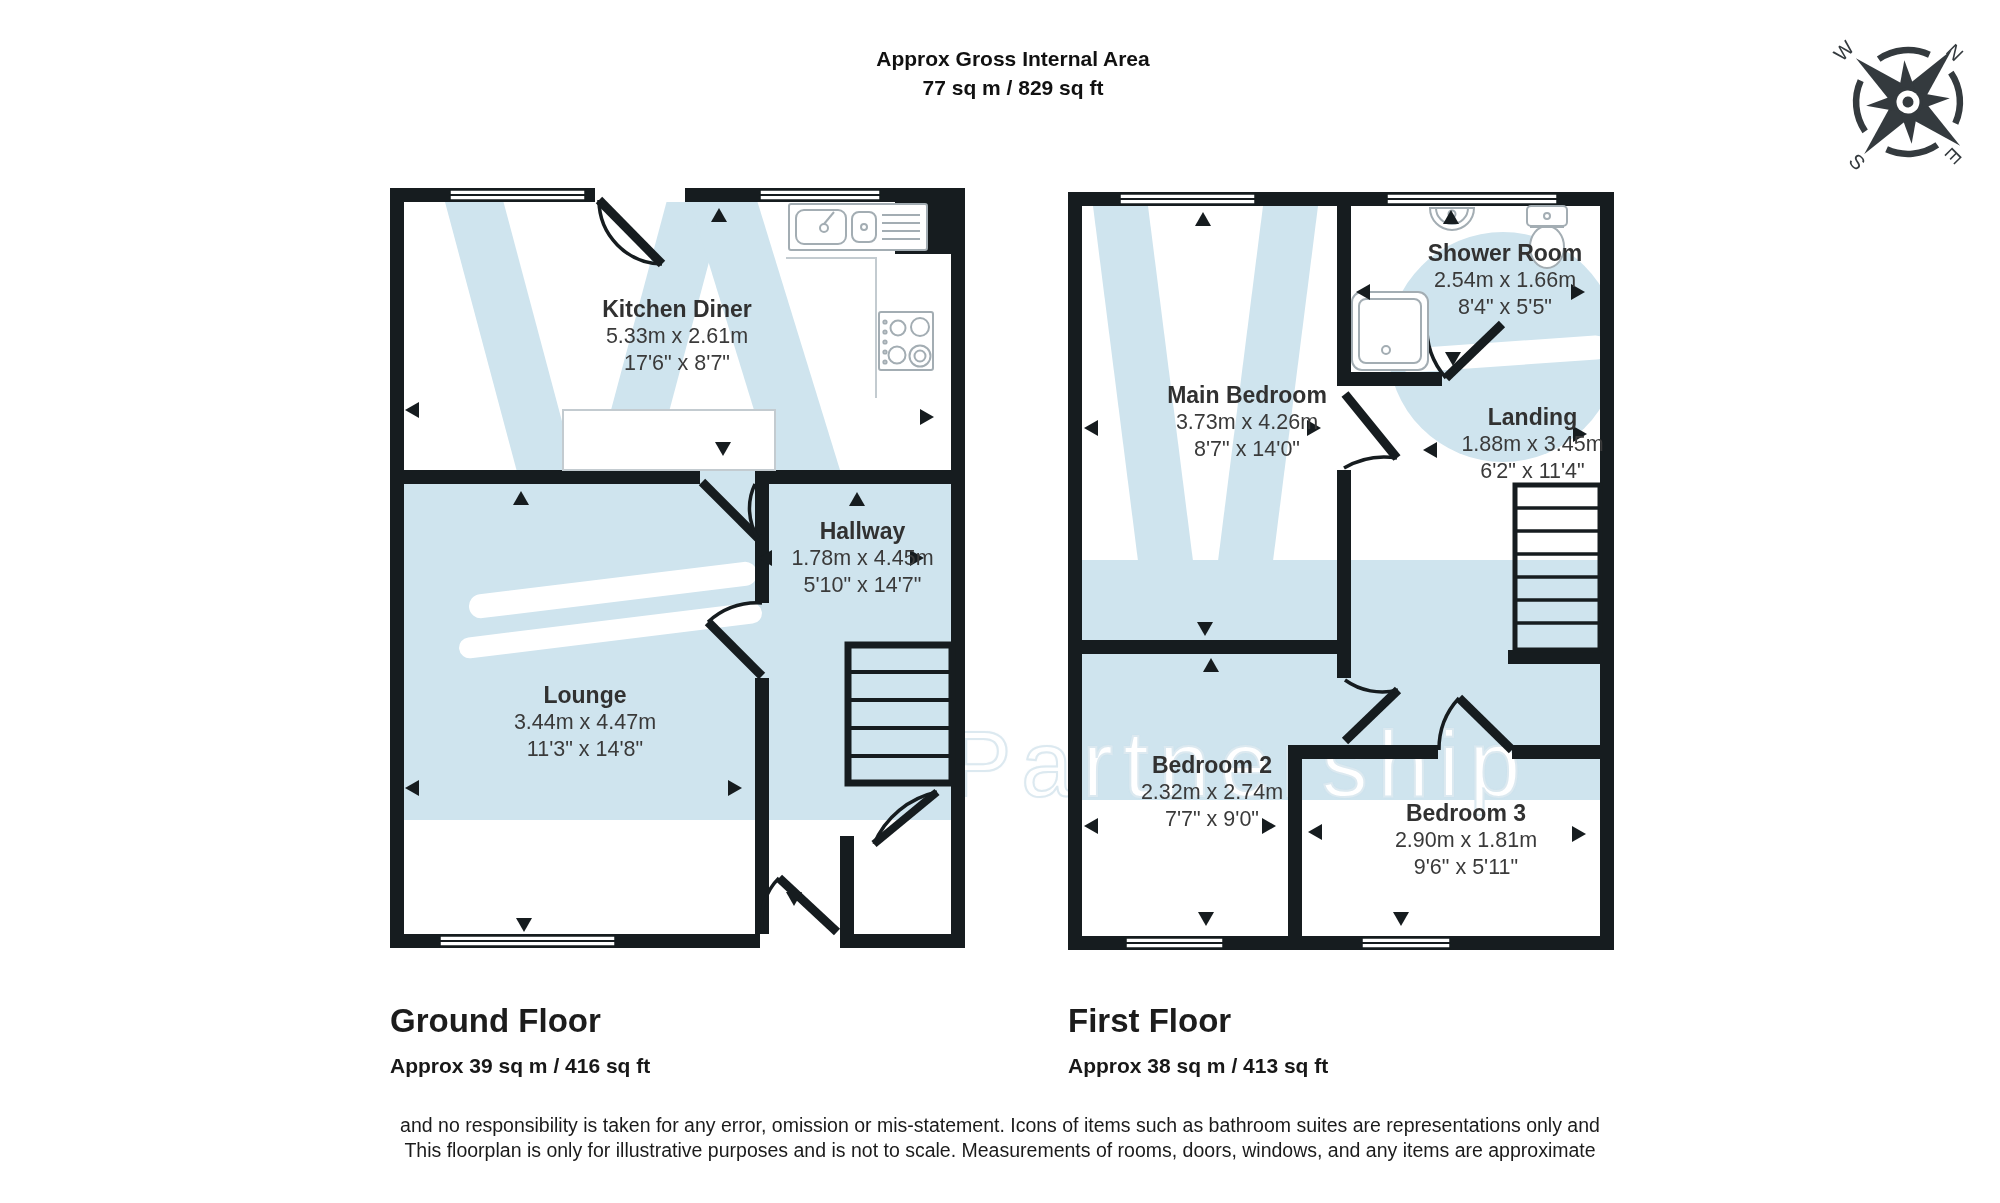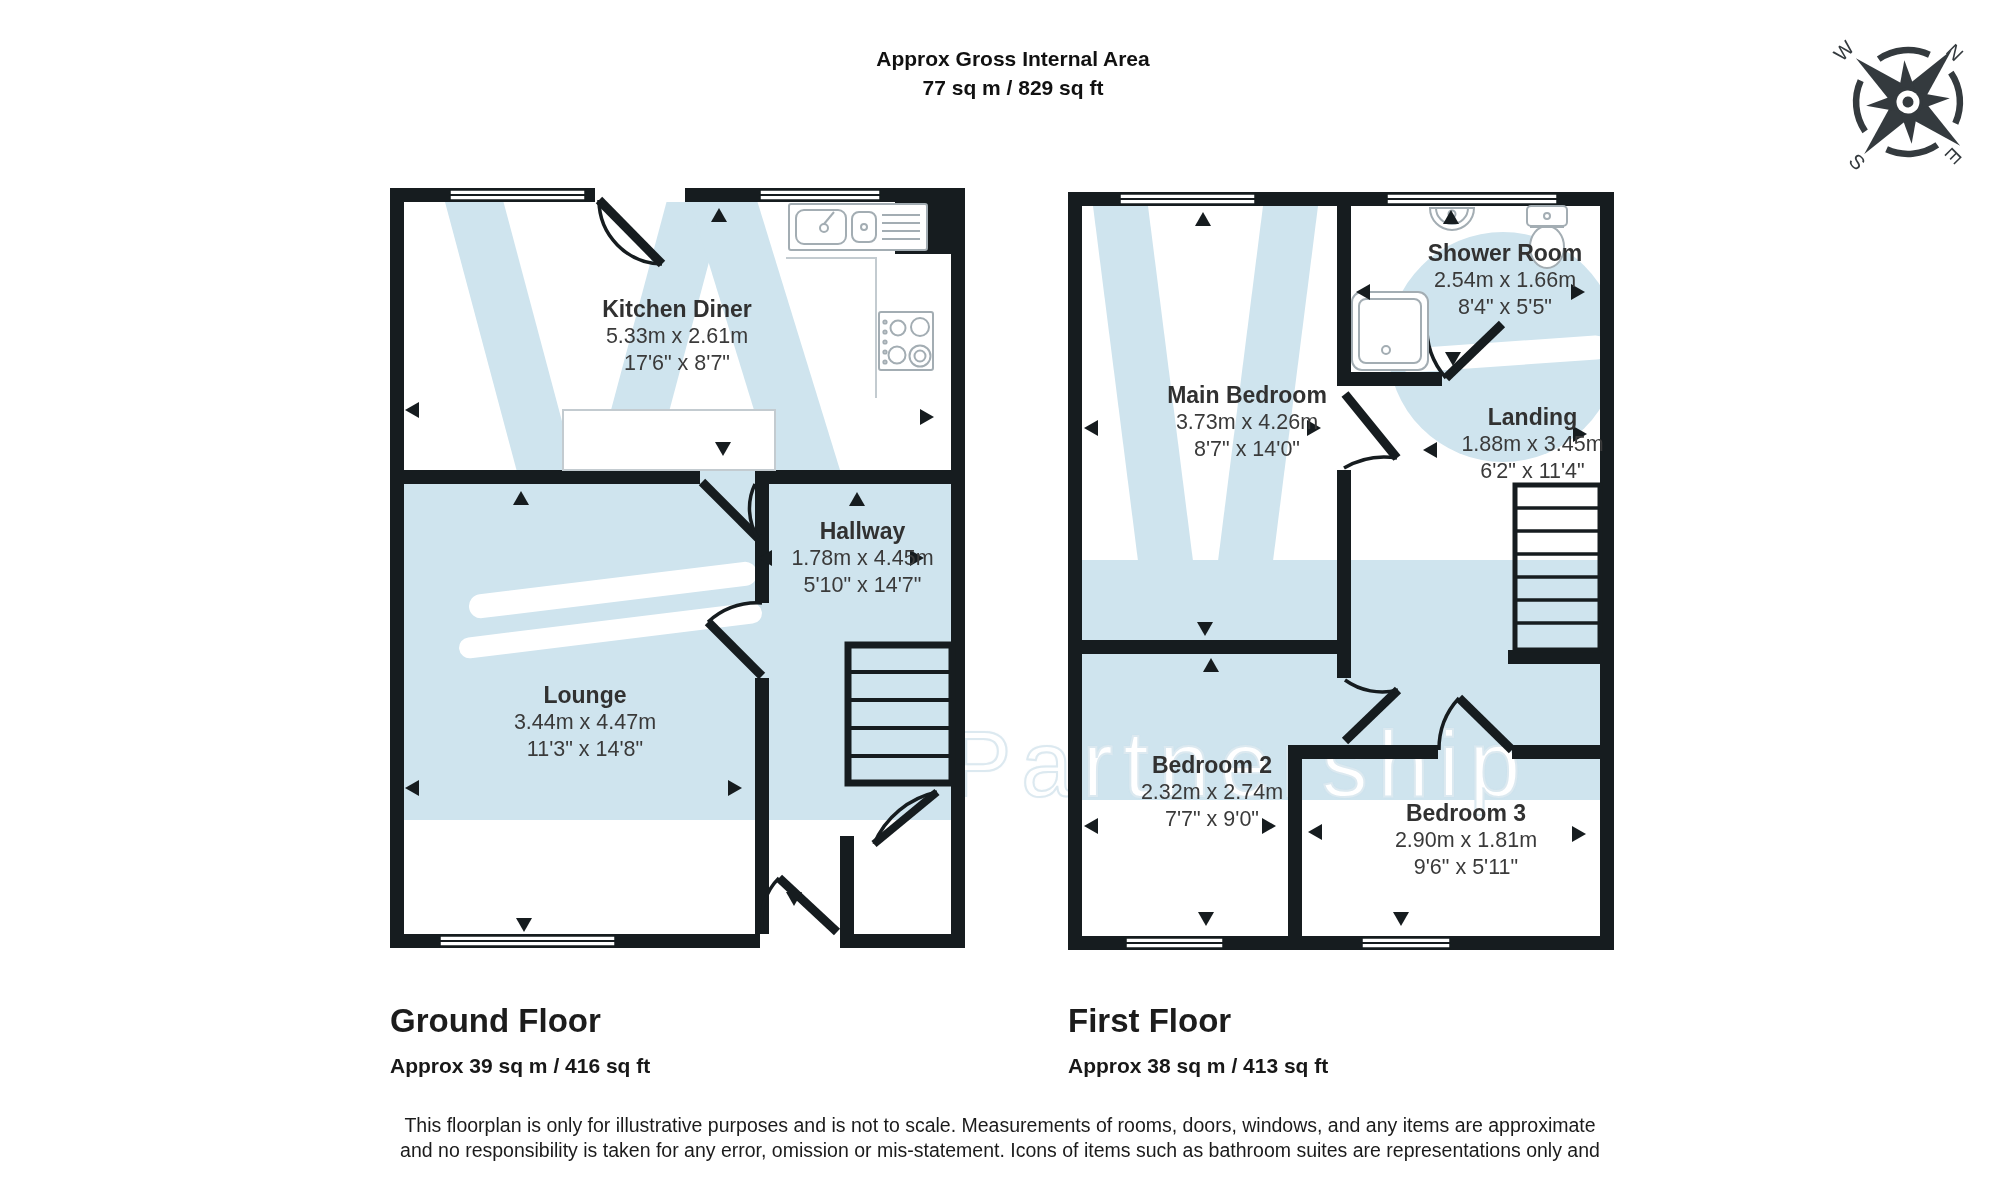--- a/index.html
+++ b/index.html
@@ -306,17 +306,17 @@
   <div class="floor-caption" style="left:390px;top:1002px;">
     <div class="fname">Ground Floor</div>
     <div class="farea">Approx 39 sq m / 416 sq ft</div>
   </div>
   <div class="floor-caption" style="left:1068px;top:1002px;">
     <div class="fname">First Floor</div>
     <div class="farea">Approx 38 sq m / 413 sq ft</div>
   </div>
 
   <div class="disclaimer">
+    <div>and no responsibility is taken for any error, omission or mis-statement. Icons of items such as bathroom suites are representations only and</div>
     <div>This floorplan is only for illustrative purposes and is not to scale. Measurements of rooms, doors, windows, and any items are approximate</div>
-    <div>and no responsibility is taken for any error, omission or mis-statement. Icons of items such as bathroom suites are representations only and</div>
   </div>
 
 </div>
 
 </body></html>

